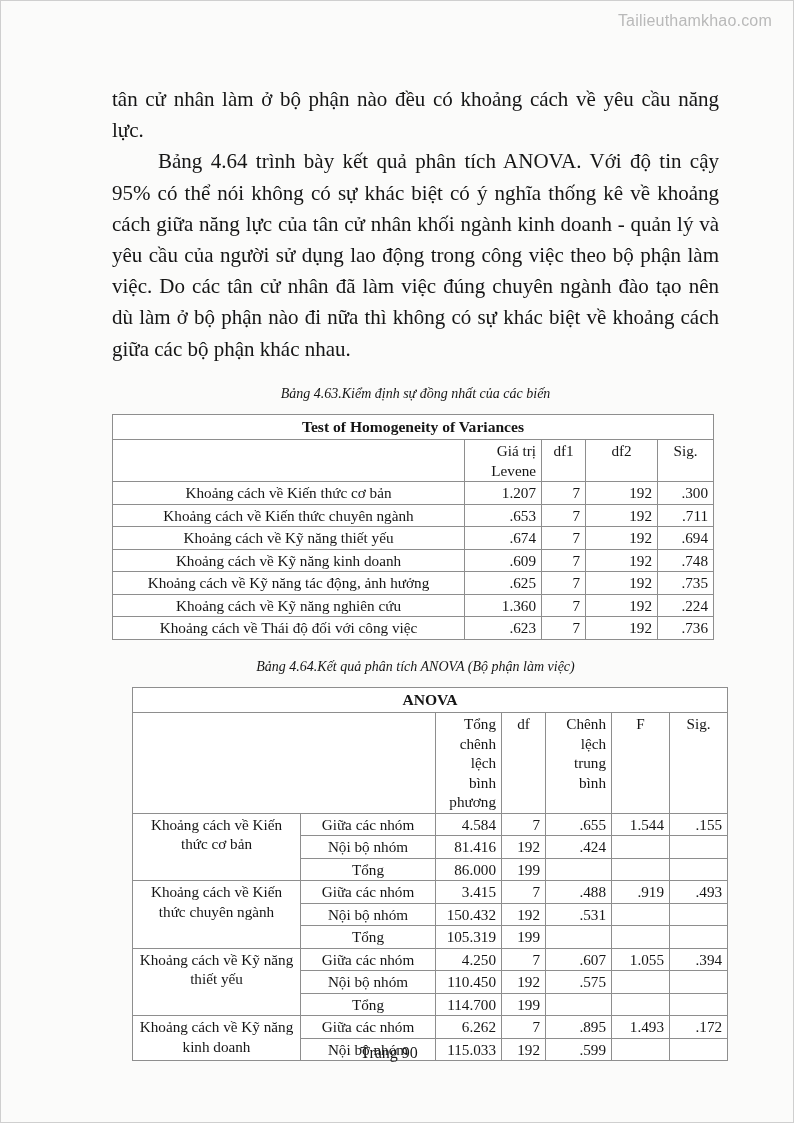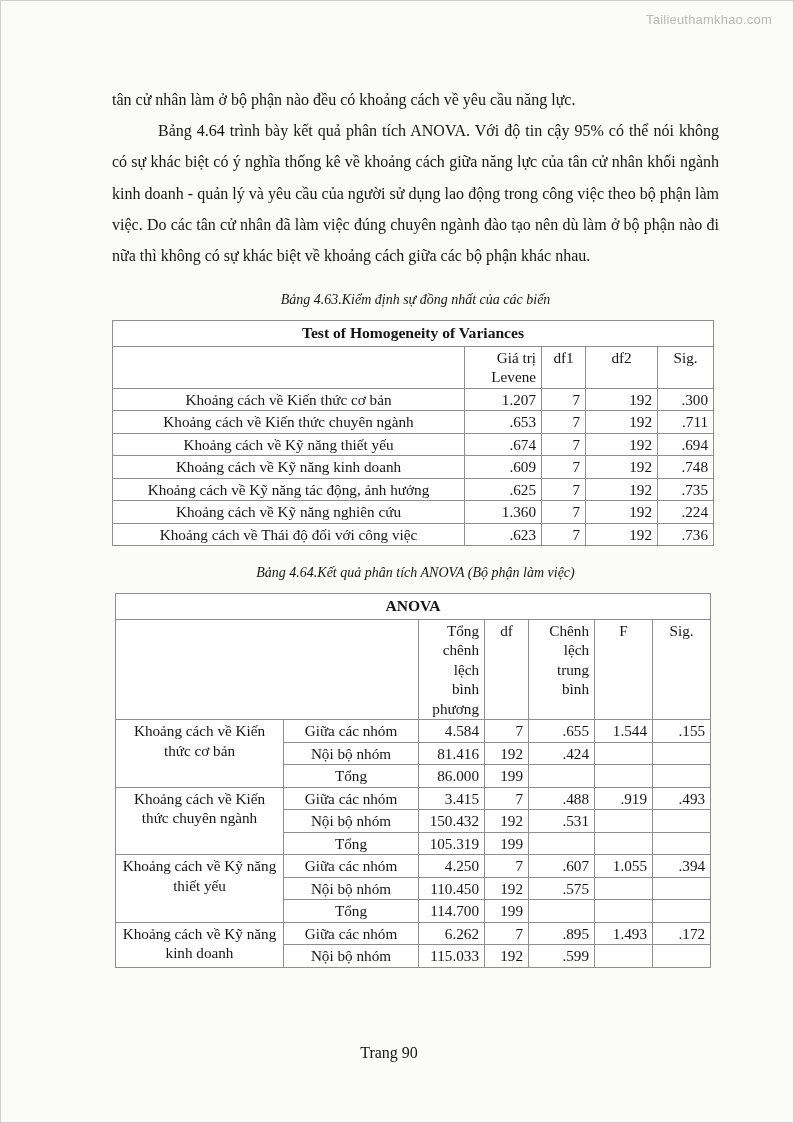--- a/index.html
+++ b/index.html
@@ -22,36 +22,36 @@
     left: 0; top: 0; right: 0; bottom: 0;
     border: 1px solid #cfcfcf;
     pointer-events: none;
   }
 
   .watermark {
     position: absolute;
     top: 12px;
     right: 22px;
     font-family: "Liberation Sans", "DejaVu Sans", sans-serif;
-    font-size: 13px;
+    font-size: 16px;
     color: #b9b9b9;
     letter-spacing: 0.2px;
     white-space: nowrap;
   }
 
   .content {
     position: absolute;
     left: 112px;
     top: 84px;
     width: 607px;
   }
 
   p.body-text {
     margin: 0;
-    font-size: 16px;
+    font-size: 21px;
     line-height: 31.2px;
     text-align: justify;
     text-justify: inter-word;
     text-indent: 0;
   }
   p.body-text.indented {
     text-indent: 46px;
   }
 
   .caption {
@@ -195,21 +195,21 @@
         </tr>
       </tbody>
     </table>
 
     <div class="spacer-c"></div>
 
     <div class="caption">Bảng 4.64.Kết quả phân tích ANOVA (Bộ phận làm việc)</div>
 
     <div class="spacer-d"></div>
 
-    <table class="spss" style="margin-left:3px; width:595px;">
+    <table class="spss" style="margin-left:20px; width:595px;">
       <colgroup>
         <col style="width:168px">
         <col style="width:135px">
         <col style="width:66px">
         <col style="width:44px">
         <col style="width:66px">
         <col style="width:58px">
         <col style="width:58px">
       </colgroup>
       <tbody>

